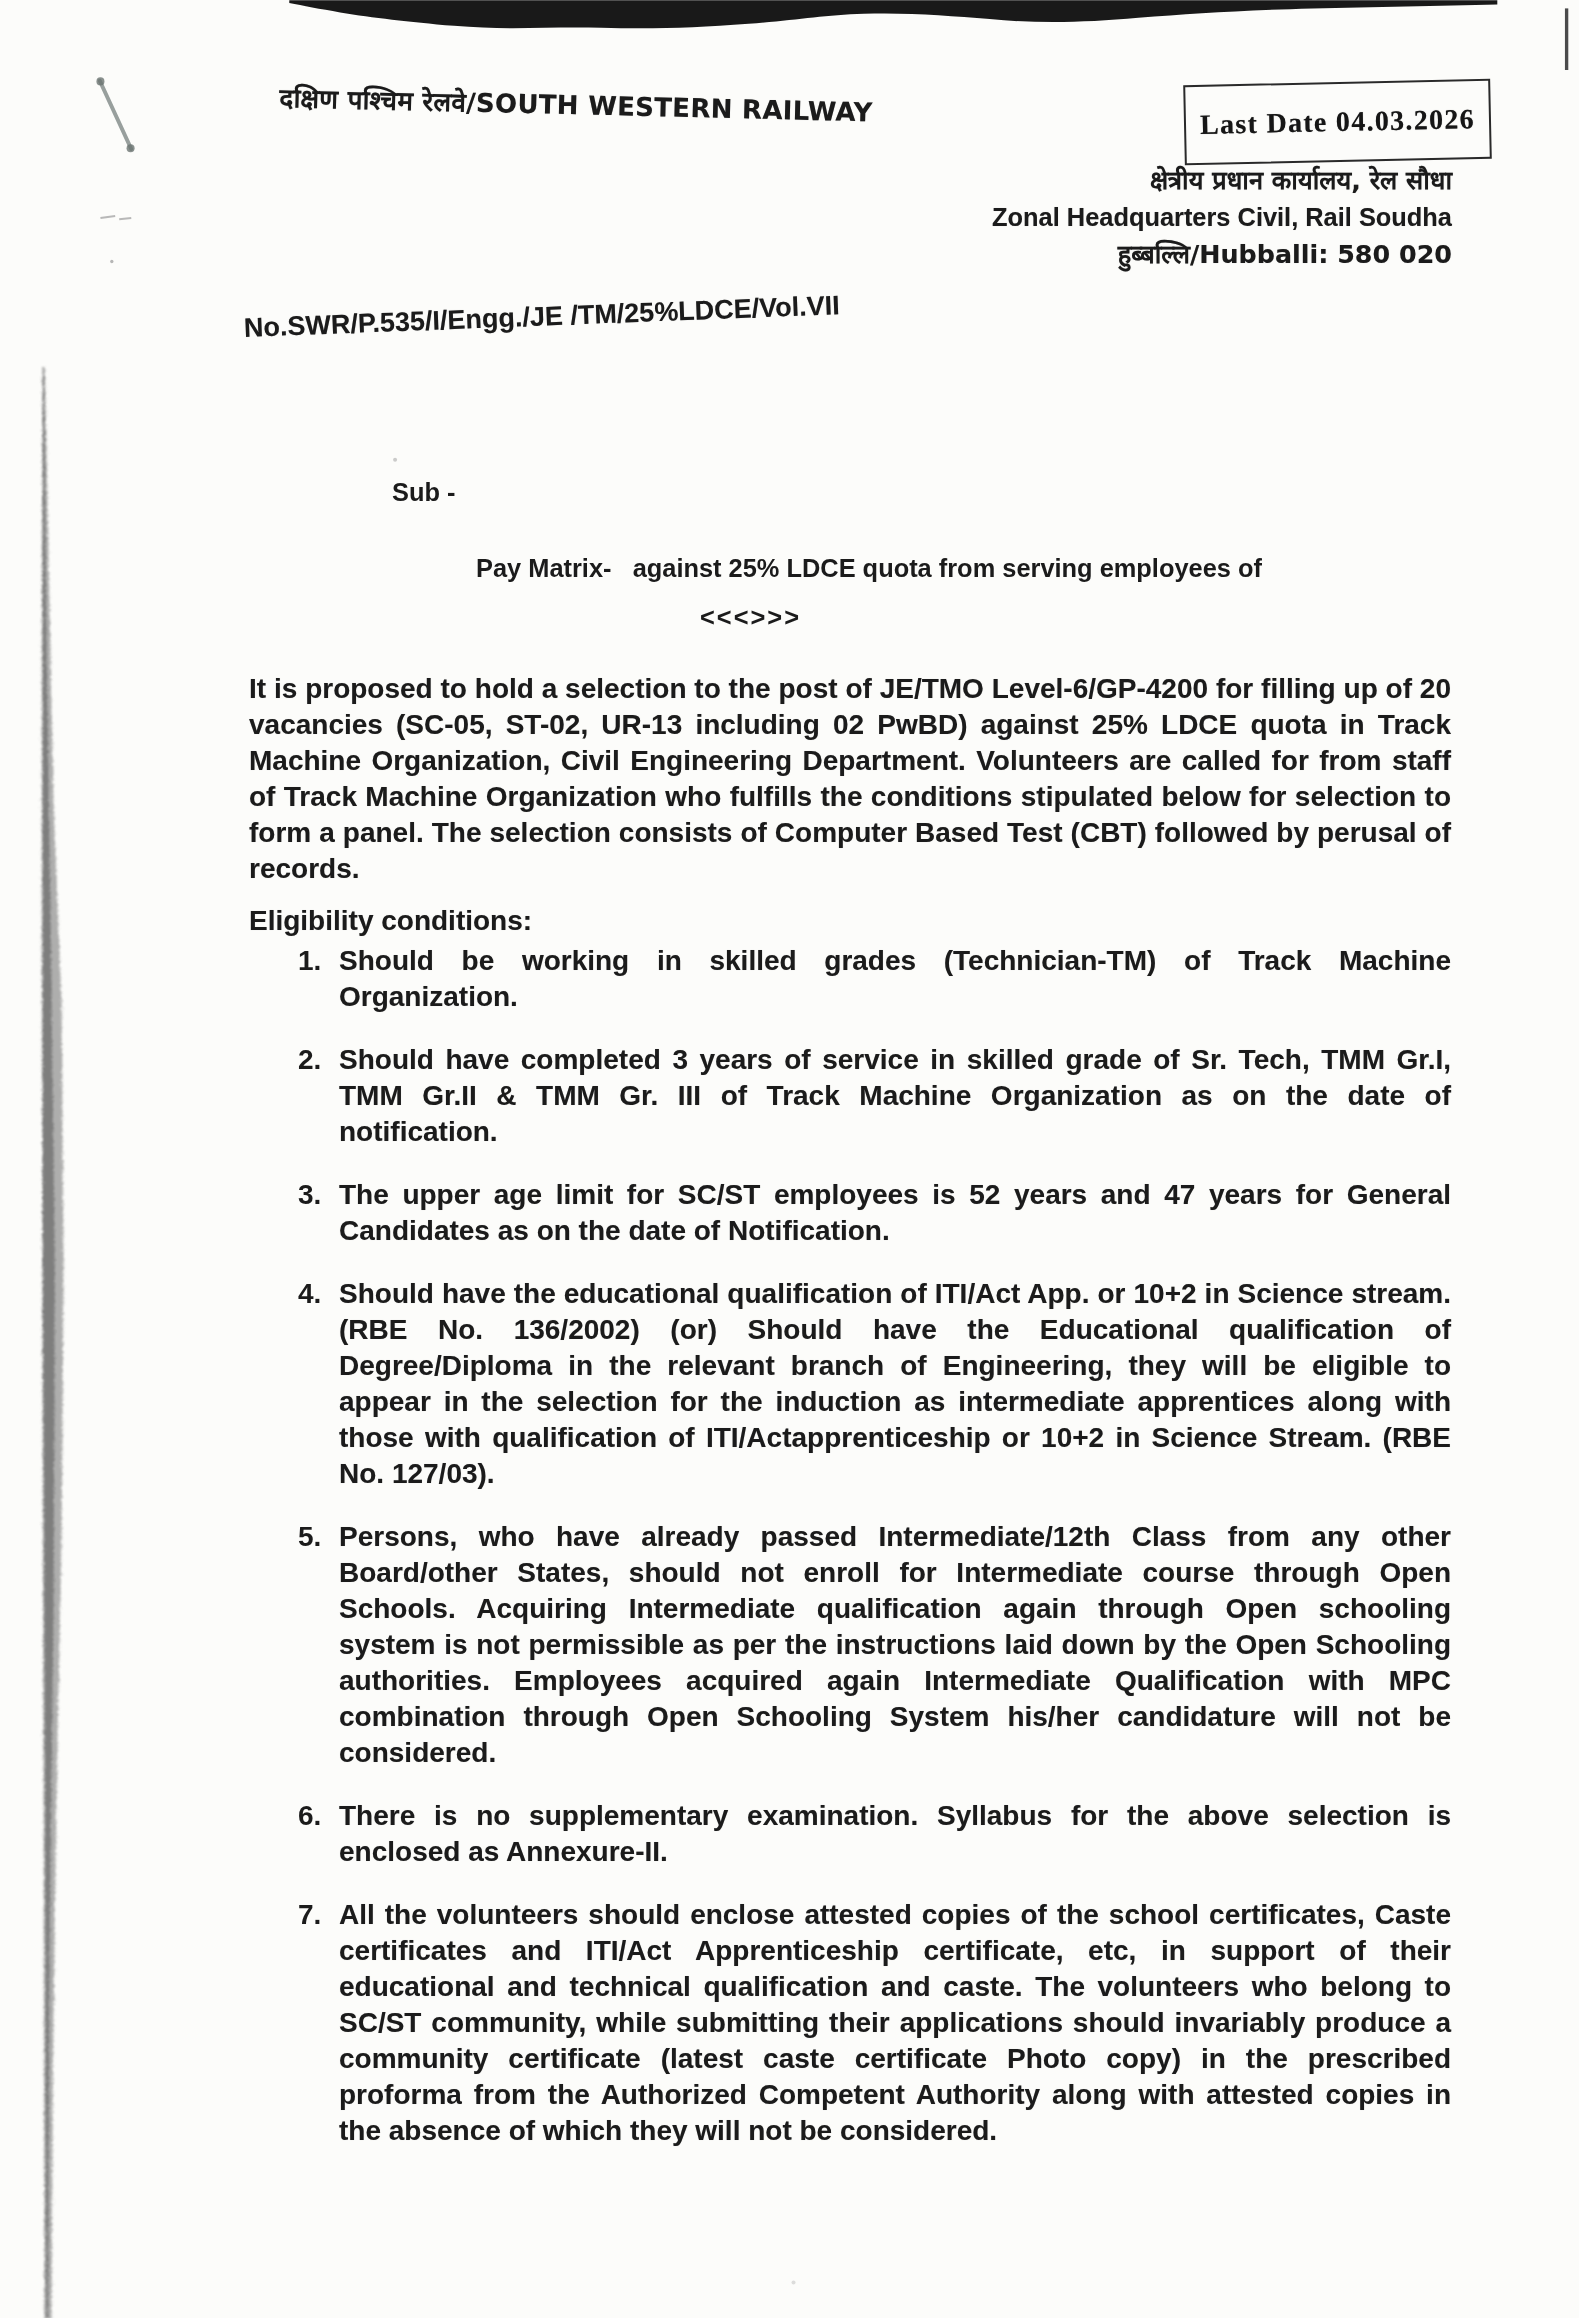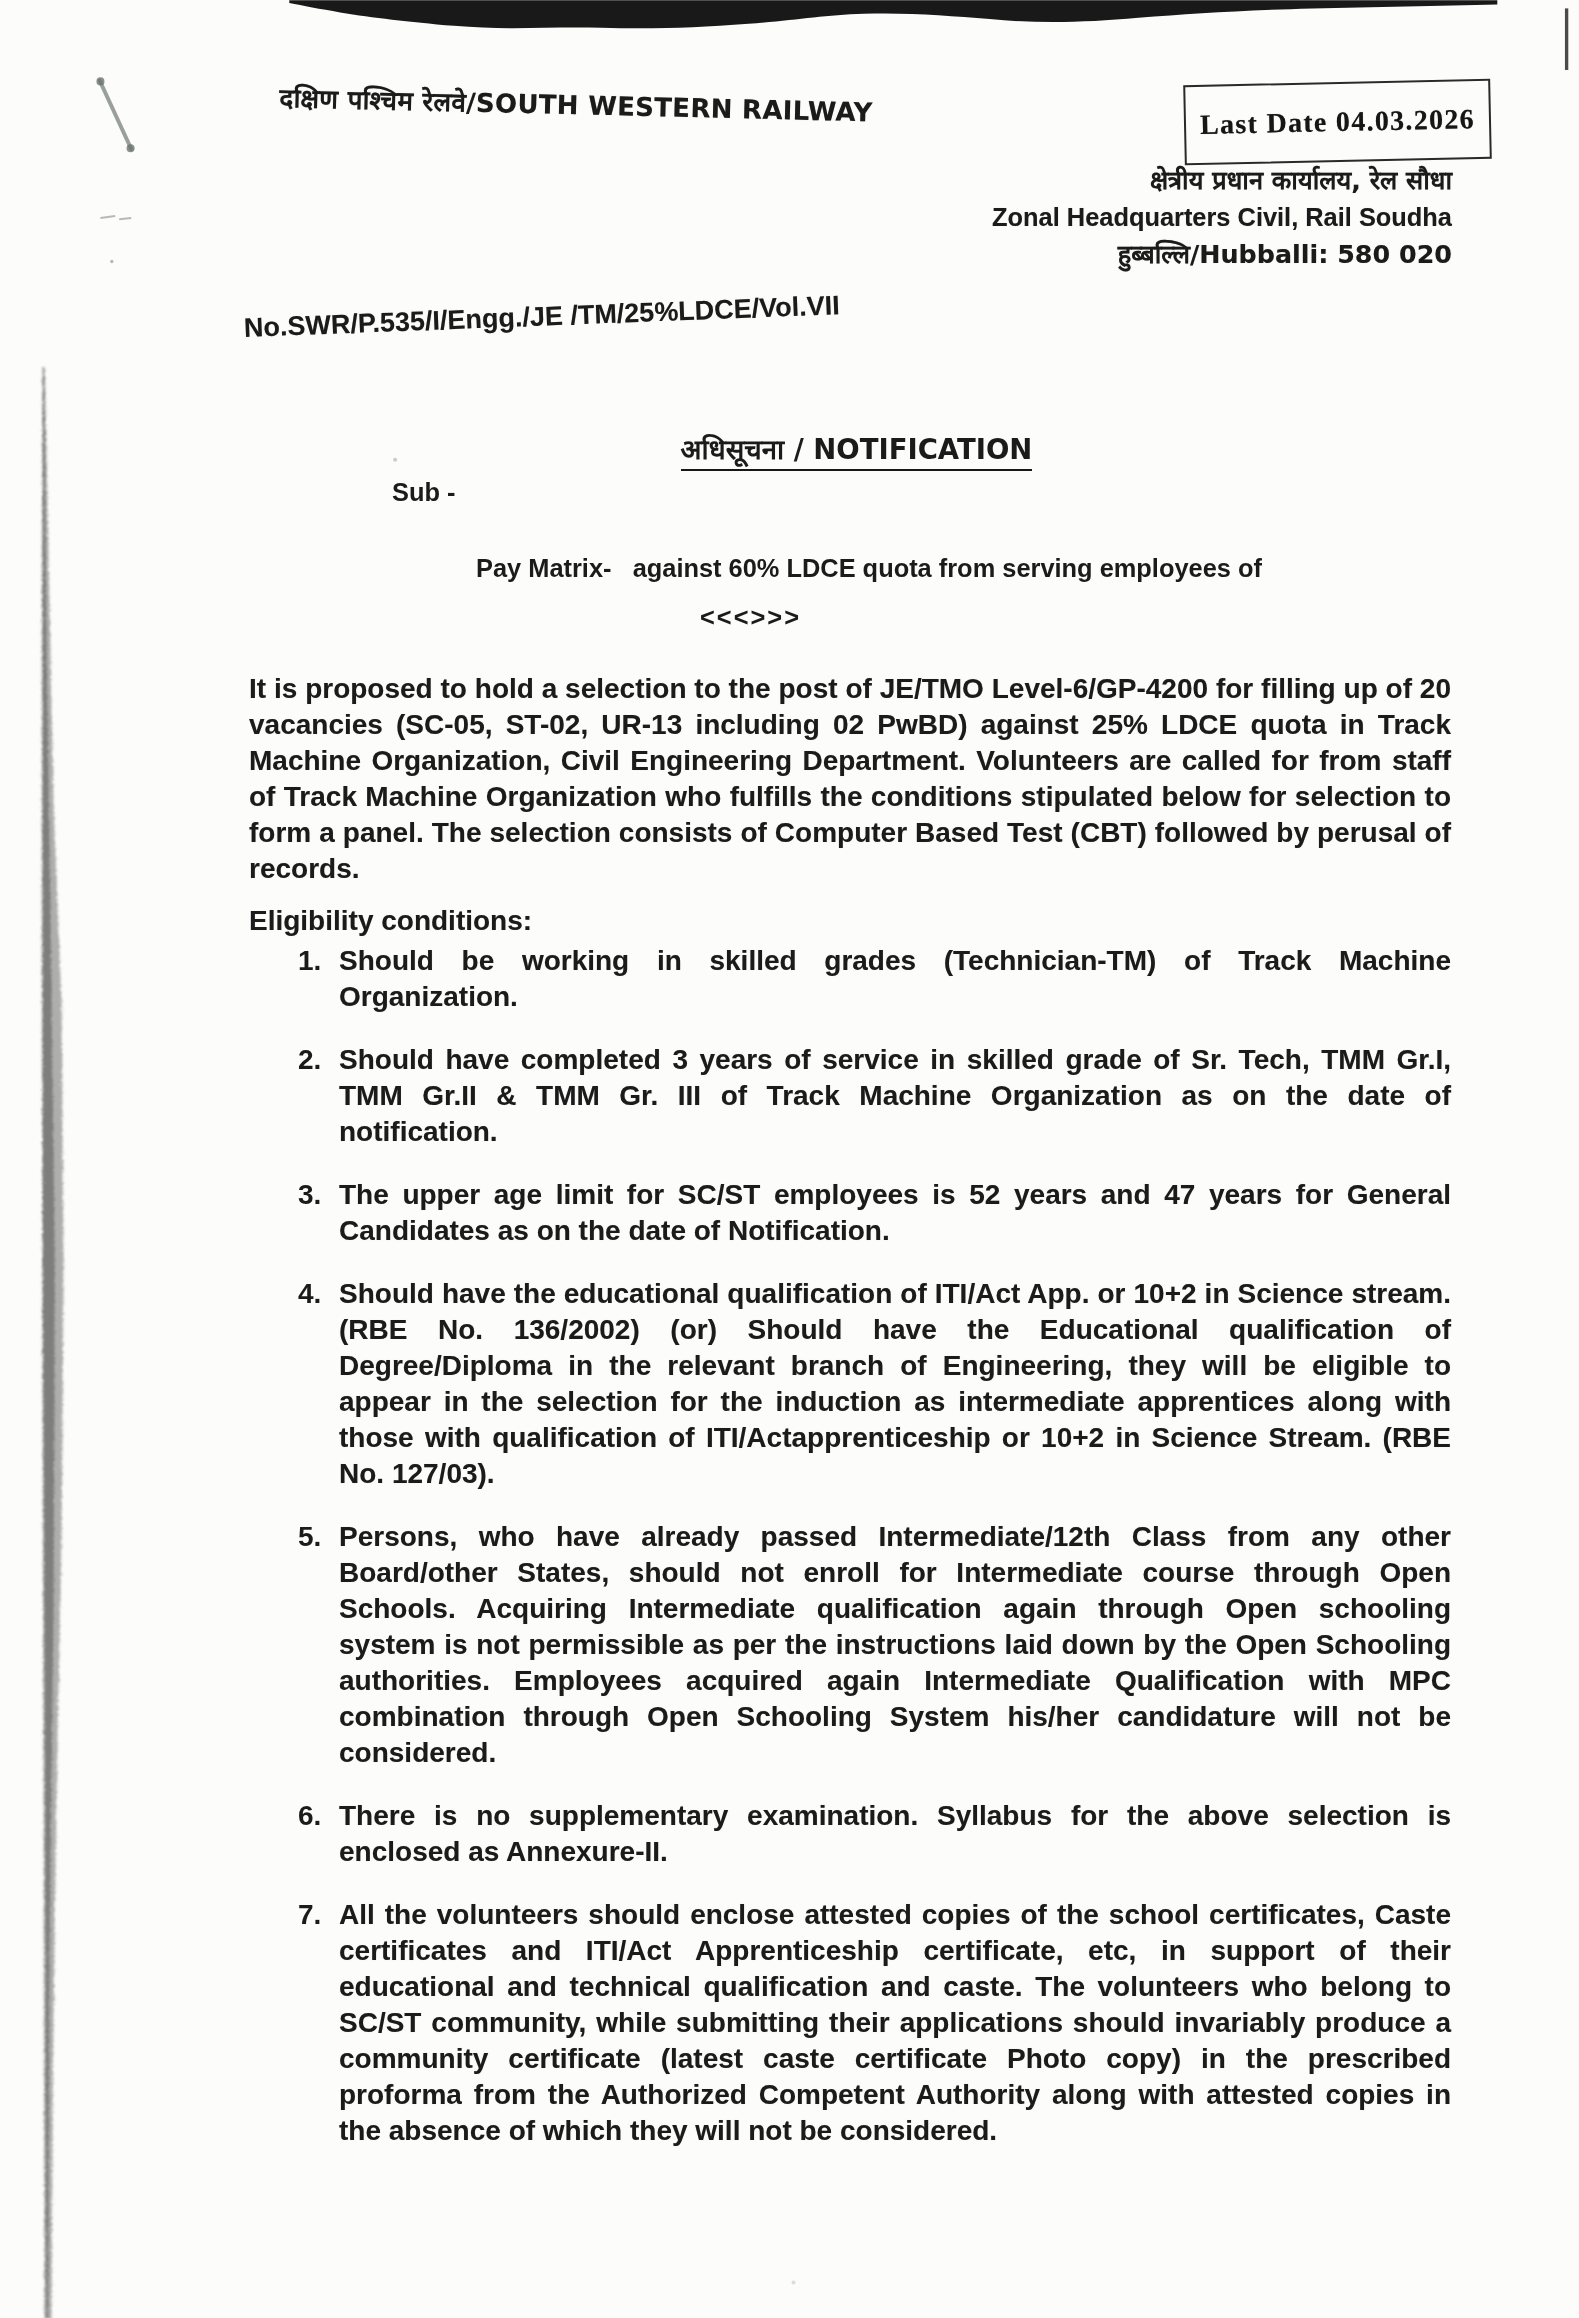--- a/index.html
+++ b/index.html
@@ -116,28 +116,25 @@
   </div>
 
   <div class="office-block">
     <div class="deva">क्षेत्रीय प्रधान कार्यालय, रेल सौधा</div>
     <div>Zonal Headquarters Civil, Rail Soudha</div>
     <div class="deva">हुब्बल्लि/Hubballi: 580 020</div>
   </div>
 
   <div class="ref-no">No.SWR/P.535/I/Engg./JE /TM/25%LDCE/Vol.VII</div>
 
-  <div class="heading">
-    <span class="u deva">अधिसूचना / NOTIFICATION</span>
-  </div>
 
   <div class="subject">
     <div class="sub-label">Sub -</div>
     <div class="sub-lines">
-      <div>Pay Matrix-   against 60% LDCE quota from serving employees of</div>
+      <div>Pay Matrix-   against 25% LDCE quota from serving employees of</div>
     </div>
   </div>
 
   <div class="separator">&lt;&lt;&lt;&gt;&gt;&gt;</div>
 
   <div class="intro">It is proposed to hold a selection to the post of JE/TMO Level-6/GP-4200 for filling up of 20 vacancies (SC-05, ST-02, UR-13 including 02 PwBD) against 25% LDCE quota in Track Machine Organization, Civil Engineering Department. Volunteers are called for from staff of Track Machine Organization who fulfills the conditions stipulated below for selection to form a panel. The selection consists of Computer Based Test (CBT) followed by perusal of records.</div>
 
   <div class="elig-head">Eligibility conditions:</div>
 
   <div class="items">

